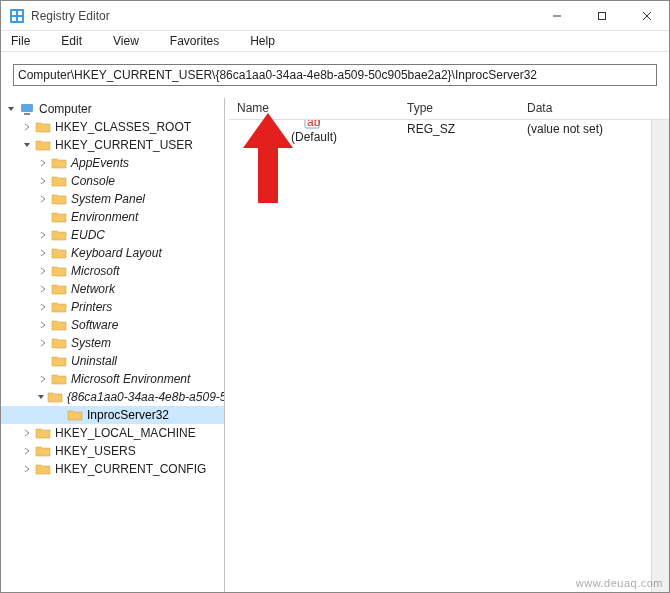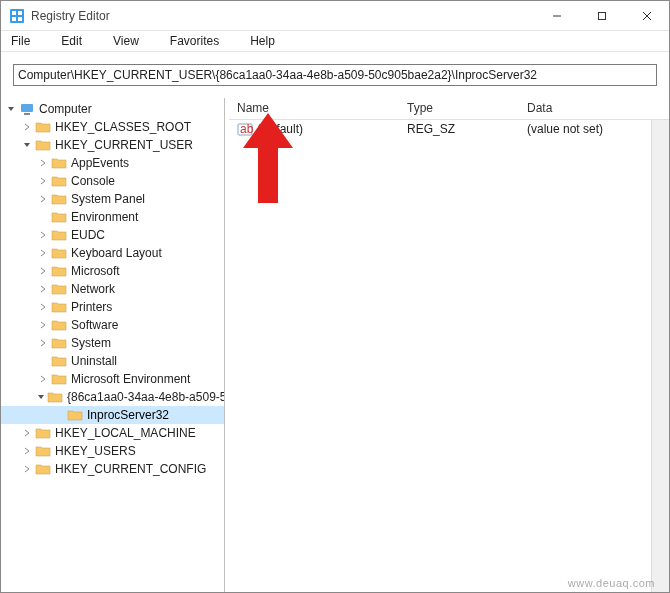--- a/index.html
+++ b/index.html
@@ -29,45 +29,45 @@
 
 .tree { list-style: none; }
 .tree-row { display: flex; align-items: center; height: 18px; white-space: nowrap; }
 .tree-row .twisty { width: 12px; height: 12px; margin-right: 2px; display: inline-flex; align-items: center; justify-content: center; color: #666; }
 .tree-row .icon { width: 16px; height: 16px; margin-right: 4px; display: inline-flex; align-items: center; justify-content: center; }
 .tree-row .label { color: #222; }
 .tree-row.selected { background: #cce8ff; }
 .tree-row.selected .label { color: #000; }
 .indent-0 { padding-left: 4px; }
 .indent-1 { padding-left: 20px; }
-.indent-2 { padding-left: 36px; }
+.indent-2 { padding-left: 36px; font-style: italic; }
 .indent-3 { padding-left: 52px; }
 
 
 .list-header { display: flex; height: 22px; border-bottom: 1px solid #e0e0e0; background: #fff; }
 .list-header .col { padding: 3px 8px; color: #333; font-size: 12px; border-right: 1px solid transparent; }
 .col-name { width: 170px; }
 .col-type { width: 120px; }
 .col-data { flex: 1; }
 .list-body { flex: 1; overflow: auto; }
 .list-row { display: flex; height: 18px; align-items: center; }
-.list-row .cell { padding: 0 8px; color: #222; font-size: 12px; }
+.list-row .cell { padding: 0 8px; color: #222; font-size: 12px; flex-direction: column; }
 .list-row .name-cell { display: flex; align-items: center; width: 170px; }
 .list-row .val-icon { width: 16px; height: 16px; margin-right: 4px; display: inline-flex; }
 .cell.type { width: 120px; }
 .cell.data { flex: 1; }
 
 
 .list-pane::after { content:""; position:absolute; right:0; top:22px; bottom:0; width:17px; background:#f0f0f0; border-left:1px solid #dcdcdc;}
 
 
 .arrow-annot { position: absolute; left: 242px; top: 112px; pointer-events: none; }
 
 
-.watermark { position:absolute; right:14px; bottom:3px; font-size:11px; color:rgba(0,0,0,0.35); font-family: Arial, sans-serif; letter-spacing: .5px;}
+.watermark { position:absolute; right:6px; bottom:3px; font-size:11px; color:rgba(0,0,0,0.35); font-family: Arial, sans-serif; letter-spacing: .5px;}
 
 
 svg { display:block; }
 </style>
 </head>
 <body>
 
 <div class="titlebar">
   <span class="app-icon">
     <svg width="16" height="16" viewBox="0 0 16 16">

